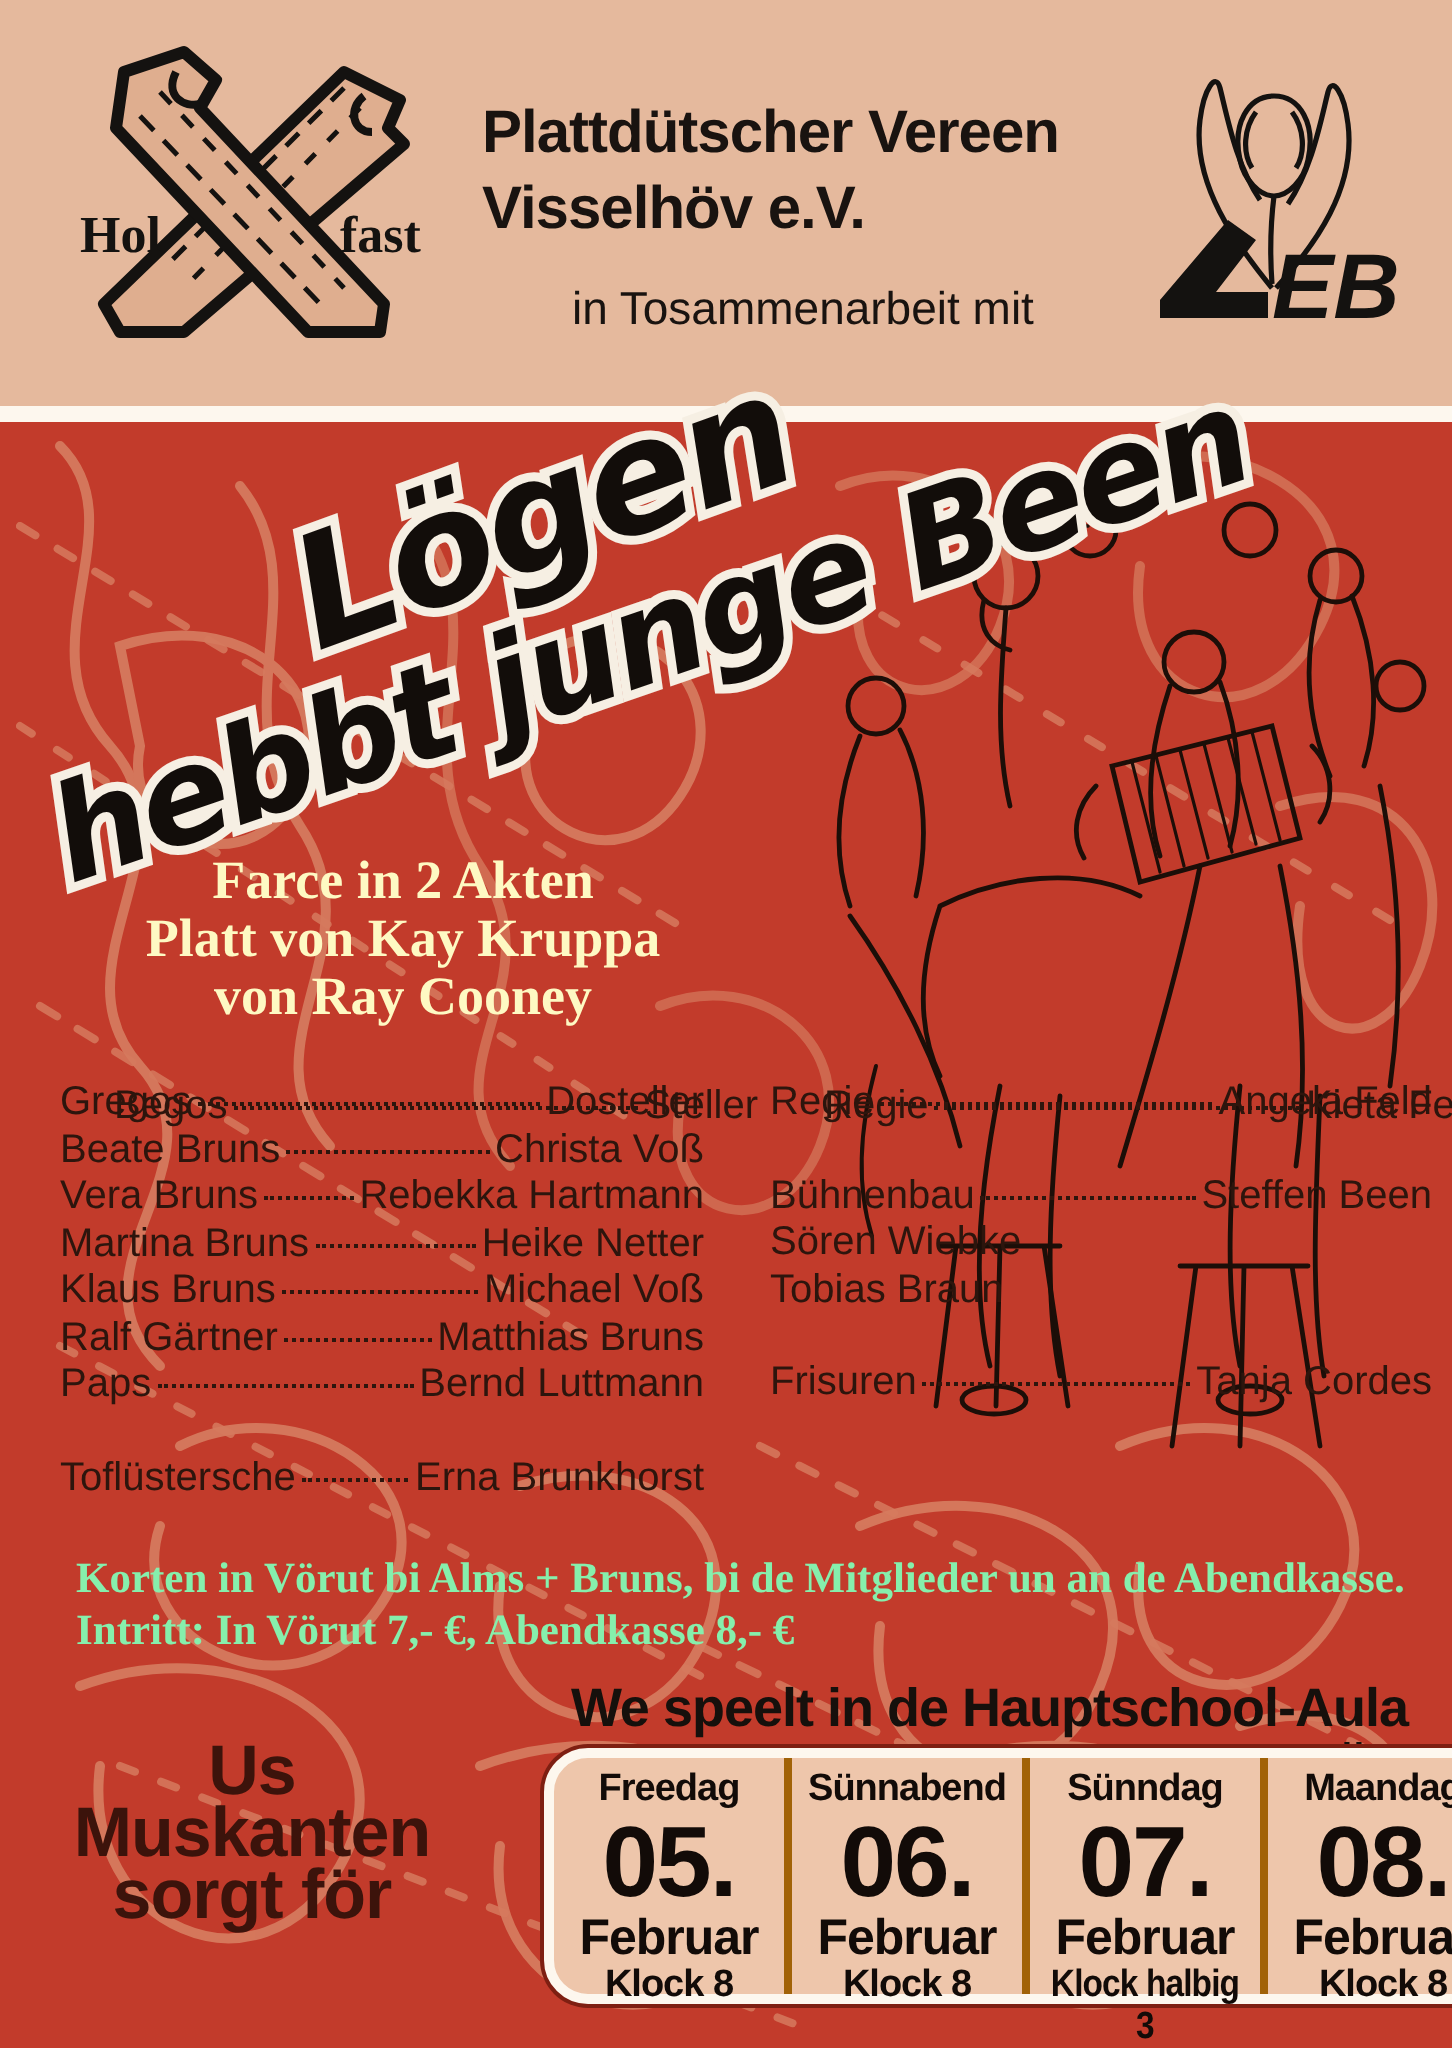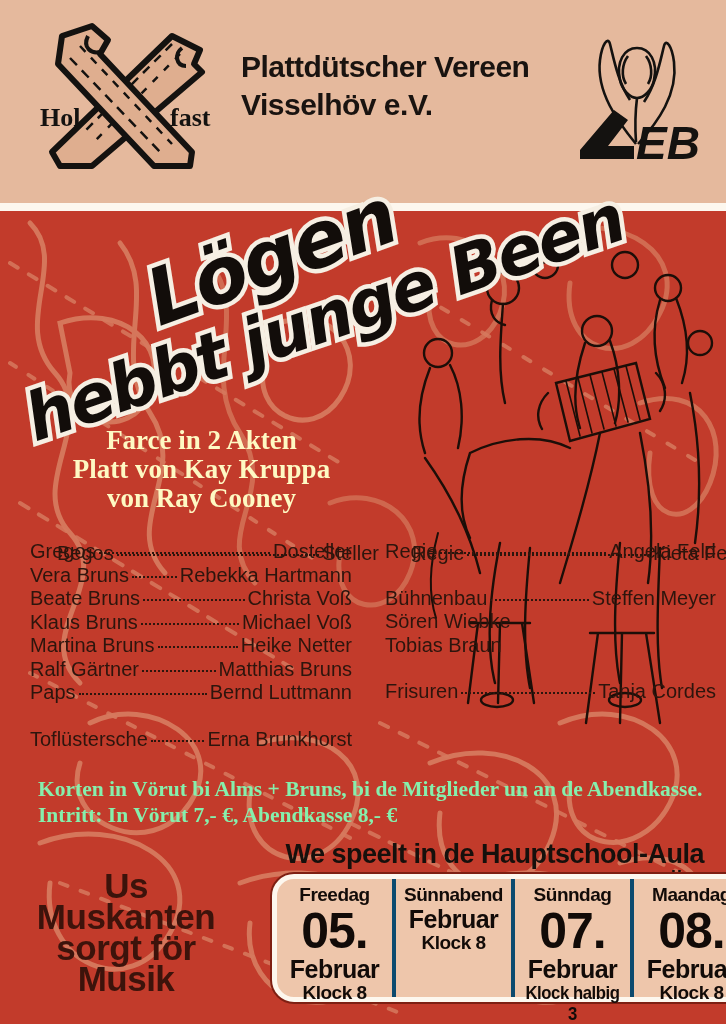--- a/index.html
+++ b/index.html
@@ -28,21 +28,21 @@
   .overlap{position:relative;height:23.5px;}
   .overlap .row{position:absolute;left:0;top:0;width:100%;}
   .overlap .layer-b{left:3px;top:1.5px;margin-left:24px;}
   
   .tickets{position:absolute;left:38px;top:777px;font-family:"Liberation Serif",serif;font-weight:bold;font-size:21.5px;line-height:25.5px;color:#86efac;}
   .venue{position:absolute;right:22px;top:839px;width:560px;text-align:right;font-weight:bold;font-size:27px;color:#16100c;letter-spacing:-0.5px;}
   
   .music-note{position:absolute;left:28px;top:870px;width:196px;text-align:center;font-weight:bold;font-size:35px;line-height:31px;color:#3c130b;letter-spacing:-0.5px;}
   .date-panel{position:absolute;left:228px;top:874px;width:482px;height:128px;background:#eec6ab;border:5px solid #fdf7ee;border-radius:22px;box-shadow:0 0 0 2px #7e1f12;display:flex;box-sizing:border-box;margin-left:44px;}
   .date-col{flex:1;text-align:center;padding-top:5px;color:#120b08;}
-  .date-col + .date-col{border-left:4px solid #0c4a6e;}
+  .date-col + .date-col{border-left:4px solid #a16207;}
   .d-day{font-size:19px;font-weight:bold;letter-spacing:-0.5px;display:block;}
   .d-num{font-size:50px;line-height:50px;font-weight:bold;display:block;letter-spacing:-1px;}
   .d-month{font-size:25px;line-height:26px;font-weight:bold;display:block;letter-spacing:-0.5px;}
   .d-time{font-size:19px;line-height:21px;font-weight:bold;display:block;letter-spacing:-0.5px;}
   .d-time.narrow{transform:scaleX(0.88);}
   
   .bg-art{position:absolute;left:0;top:203px;width:726px;height:821px;pointer-events:none;}
   .sal{stroke:#d67a5e;fill:none;stroke-linecap:round;}
   .ink{stroke:#1c0e08;fill:none;stroke-linecap:round;}
 </style>
@@ -129,20 +129,21 @@
         <path d="M160,34 C152,40 154,52 164,52" stroke="#141210" stroke-width="4" fill="none"></path>
       </g>
       <text x="18" y="112" font-family="Liberation Serif,serif" font-weight="bold" font-size="26" fill="#141210">Hol</text>
       <text x="148" y="112" font-family="Liberation Serif,serif" font-weight="bold" font-size="26" fill="#141210">fast</text>
     </svg>
 
     <div class="club-name">
       <div>Plattdütscher Vereen</div>
       <div>Visselhöv e.V.</div>
     </div>
+    <div class="coop">in Tosammenarbeit mit</div>
 
     <svg class="logo-leb" viewBox="0 0 155 155" width="155" height="155">
       <g stroke="#141210" stroke-width="2.6" fill="none">
         <path d="M78,122 C60,100 38,70 42,38 C44,22 50,14 52,22 C56,38 60,60 72,78"></path>
         <path d="M80,122 C100,100 120,72 116,40 C114,24 108,16 106,24 C102,40 98,62 86,80"></path>
         <path d="M62,58 C58,40 66,26 79,26 C92,26 100,40 96,58 C94,68 86,76 79,76 C72,76 64,68 62,58 Z"></path>
         <path d="M70,34 C64,42 63,54 68,62 M88,34 C94,42 95,54 90,62"></path>
         <path d="M79,76 C77,92 77,106 78,120"></path>
       </g>
       <polygon points="56,88 70,98 50,124 76,124 76,137 22,137 22,128" fill="#141210"></polygon>
@@ -167,38 +168,38 @@
         <span class="leader"></span>
         <span>Dosteller</span>
       </div>
       <div class="row layer-b">
         <span>Begos</span>
         <span class="leader"></span>
         <span>Steller</span>
       </div>
     </div>
     <div class="row">
+      <span>Beate Bruns</span>
+      <span class="leader"></span>
+      <span>Christa Voß</span>
+    </div>
+    <div class="row">
       <span>Vera Bruns</span>
       <span class="leader"></span>
       <span>Rebekka Hartmann</span>
     </div>
     <div class="row">
-      <span>Beate Bruns</span>
-      <span class="leader"></span>
-      <span>Christa Voß</span>
+      <span>Martina Bruns</span>
+      <span class="leader"></span>
+      <span>Heike Netter</span>
     </div>
     <div class="row">
       <span>Klaus Bruns</span>
       <span class="leader"></span>
       <span>Michael Voß</span>
-    </div>
-    <div class="row">
-      <span>Martina Bruns</span>
-      <span class="leader"></span>
-      <span>Heike Netter</span>
     </div>
     <div class="row">
       <span>Ralf Gärtner</span>
       <span class="leader"></span>
       <span>Matthias Bruns</span>
     </div>
     <div class="row">
       <span>Paps</span>
       <span class="leader"></span>
       <span>Bernd Luttmann</span>
@@ -221,21 +222,21 @@
       <div class="row layer-b">
         <span>Regie</span>
         <span class="leader"></span>
         <span>Kieta Feld</span>
       </div>
     </div>
     <div class="spacer"></div>
     <div class="row">
       <span>Bühnenbau</span>
       <span class="leader"></span>
-      <span>Steffen Meyer</span>
+      <span>Steffen Been</span>
     </div>
     <div class="row right-only">
       <span>Sören Wiebke</span>
     </div>
     <div class="row right-only">
       <span>Tobias Braun</span>
     </div>
     <div class="spacer"></div>
     <div class="row">
       <span>Frisuren</span>
@@ -248,32 +249,32 @@
     <div>Korten in Vörut bi Alms + Bruns, bi de Mitglieder un an de Abendkasse.</div>
     <div>Intritt: In Vörut 7,- €, Abendkasse 8,- €</div>
   </div>
 
   <div class="venue">We speelt in de Hauptschool-Aula VISSELHÖV</div>
 
   <div class="music-note">
     <div>Us</div>
     <div>Muskanten</div>
     <div>sorgt för</div>
-    <div>Musik</div>
   </div>
 
   <div class="date-panel">
     <div class="date-col">
       <span class="d-day">Freedag</span>
       <span class="d-num">05.</span>
       <span class="d-month">Februar</span>
       <span class="d-time">Klock 8</span>
     </div>
     <div class="date-col">
       <span class="d-day">Sünnabend</span>
+      <span class="d-num">06.</span>
       <span class="d-month">Februar</span>
       <span class="d-time">Klock 8</span>
     </div>
     <div class="date-col">
       <span class="d-day">Sünndag</span>
       <span class="d-num">07.</span>
       <span class="d-month">Februar</span>
       <span class="d-time narrow">Klock halbig 3</span>
     </div>
     <div class="date-col">

